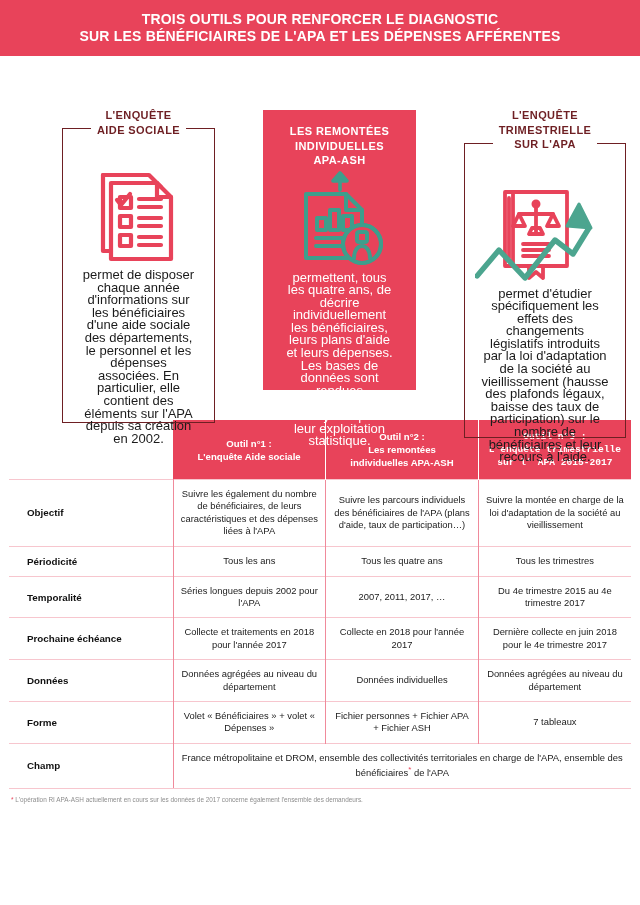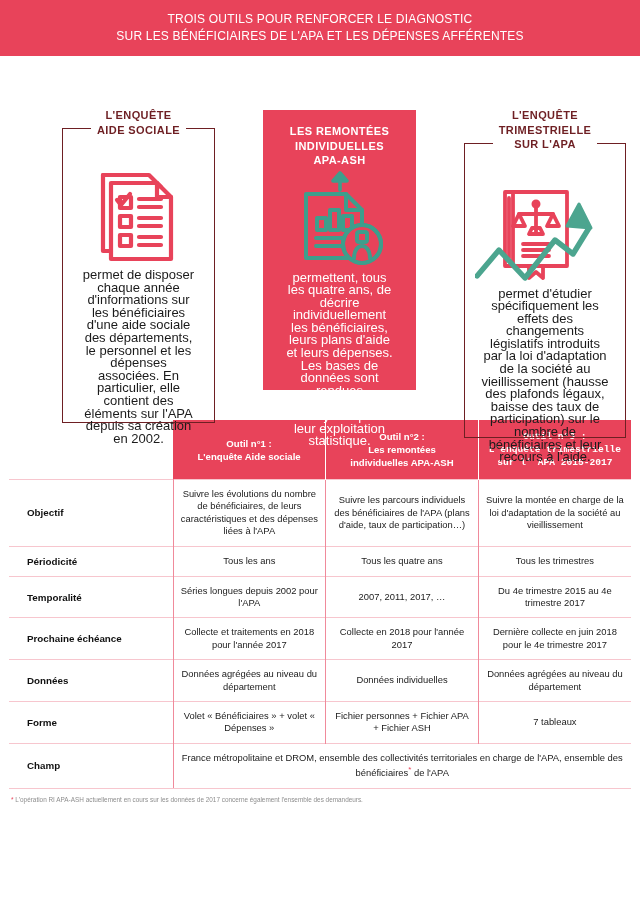--- a/index.html
+++ b/index.html
@@ -13,21 +13,21 @@
 
   
   .banner {
     width: 640px; height: 56px;
     background: #E8435A;
     display: flex; flex-direction: column;
     align-items: center; justify-content: center;
     color: #ffffff;
   }
   .banner-line {
-    font-size: 12px; font-weight: normal; letter-spacing: .2px;
+    font-size: 14px; font-weight: bold; letter-spacing: .2px;
     line-height: 17px; text-align: right; white-space: nowrap;
   }
 
   
   .cards {
     position: relative;
     margin: 0 auto; width: 612px; height: 352px;
     padding-top: 30px;
     display: flex; justify-content: space-between; align-items: flex-start;
   }
@@ -238,21 +238,21 @@
       <tr>
         <th class="blank"></th>
         <th class="tool"><span id="h0">Outil n°1 :<br>L'enquête Aide sociale</span></th>
         <th class="tool"><span id="h1">Outil n°2 :<br>Les remontées<br>individuelles APA-ASH</span></th>
         <th class="tool"><span id="h2">Outil n°3 :<br>L'enquête trimestrielle<br>sur l' APA 2015-2017</span></th>
       </tr>
     </thead>
     <tbody id="tbody">
         <tr>
           <td class="rowlabel">Objectif</td>
-          <td class="cell">Suivre les évolutions du nombre de bénéficiaires, de leurs caractéristiques et des dépenses liées à l'APA</td>
+          <td class="cell">Suivre les également du nombre de bénéficiaires, de leurs caractéristiques et des dépenses liées à l'APA</td>
           <td class="cell">Suivre les parcours individuels des bénéficiaires de l'APA (plans d'aide, taux de participation…)</td>
           <td class="cell">Suivre la montée en charge de la loi d'adaptation de la société au vieillissement</td>
         </tr>
         <tr>
           <td class="rowlabel">Périodicité</td>
           <td class="cell">Tous les ans</td>
           <td class="cell">Tous les quatre ans</td>
           <td class="cell">Tous les trimestres</td>
         </tr>
         <tr>

